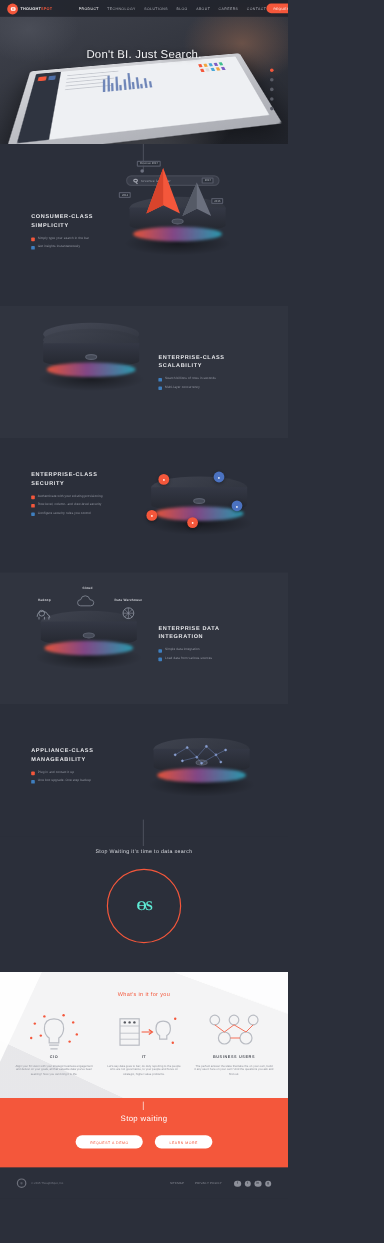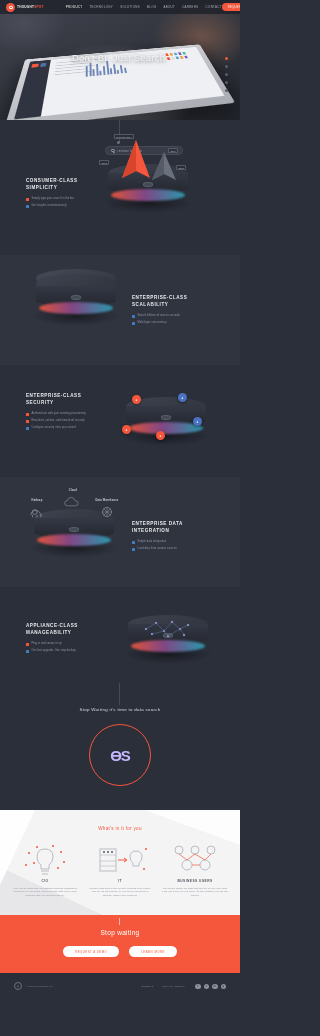--- a/index.html
+++ b/index.html
@@ -40,21 +40,21 @@
   .screen{position:absolute;left:6px;top:4px;right:6px;bottom:8px;background:#eef0f3;border-radius:1px;
     overflow:hidden;}
   .sc-side{position:absolute;left:0;top:0;bottom:0;width:22px;background:#2f3440;}
   .sc-chip{position:absolute;left:3px;top:4px;width:7px;height:5px;background:#f4573b;border-radius:1px;}
   .sc-chip2{position:absolute;left:12px;top:4px;width:6px;height:5px;background:#4e6ea8;border-radius:1px;}
   .sc-row{position:absolute;height:1.2px;background:#c6c9d0;border-radius:1px;}
   .bars{position:absolute;left:60px;top:8px;display:flex;align-items:flex-end;gap:1.6px;height:20px;}
   .bars i{display:block;width:2px;background:#6f86b8;border-radius:.5px;}
   .dots{position:absolute;right:16px;top:6px;display:grid;grid-template-columns:repeat(5,3px);gap:2px;}
   .dots s{display:block;width:3px;height:4px;border-radius:.5px;text-decoration:none;}
-  .hero-title{position:absolute;top:52px;left:0;width:240px;text-align:center;
+  .hero-title{position:absolute;top:40px;left:0;width:240px;text-align:center;
     font-size:9.5px;color:#f1f2f4;letter-spacing:.2px;font-weight:normal;
     text-shadow:0 1px 4px rgba(0,0,0,.6);z-index:12;}
   .pager{position:absolute;right:12px;top:57px;display:flex;flex-direction:column;gap:5px;z-index:20;}
   .pager b{display:block;width:3px;height:3px;border-radius:50%;background:#5a5d67;}
   .pager b.on{background:#f4573b;}
 
   
   .body{position:absolute;top:120px;left:0;width:240px;}
   .sec{position:relative;width:240px;background:#2b2f3a;}
   .sec.alt{background:#30343f;}
@@ -100,22 +100,22 @@
   .iconlbl{position:absolute;text-align:center;}
   .iconlbl b{display:block;font-size:2.6px;color:#cfd1d7;font-weight:bold;margin-bottom:1.5px;
     letter-spacing:.2px;white-space:nowrap;}
   .sketch{width:18px;height:12px;margin:0 auto;opacity:.85;}
 
   
   .stopdark{position:relative;width:240px;background:#2b2f3a;text-align:center;padding:10px 0 24px;}
   .stopdark p{font-size:4.4px;color:#d9dbe0;letter-spacing:.3px;}
   .ring{width:62px;height:62px;border-radius:50%;border:.9px solid #f4573b;margin:12px auto 0;
     display:flex;align-items:center;justify-content:center;}
-  .ringlogo{font-size:15px;color:#c4b5fd;font-weight:bold;letter-spacing:-1px;
-    font-family:Liberation Sans, sans-serif;}
+  .ringlogo{font-size:11px;color:#5eead4;font-weight:bold;letter-spacing:-1px;
+    font-family:Liberation Serif, serif;}
 
   
   .white{position:relative;width:240px;background:#f4f4f5;padding:16px 0 18px;overflow:hidden;}
   .white:before{content:"";position:absolute;inset:0;
     background:
       linear-gradient(115deg,rgba(255,255,255,.9) 0 12%,rgba(0,0,0,0) 12.2%),
       linear-gradient(200deg,rgba(255,255,255,.85) 0 18%,rgba(0,0,0,0) 18.2%),
       linear-gradient(25deg,rgba(228,228,231,.8) 0 22%,rgba(0,0,0,0) 22.2%);}
   .white h4{position:relative;text-align:center;font-size:4.6px;color:#f4573b;font-weight:normal;
     letter-spacing:.3px;margin-bottom:14px;}

